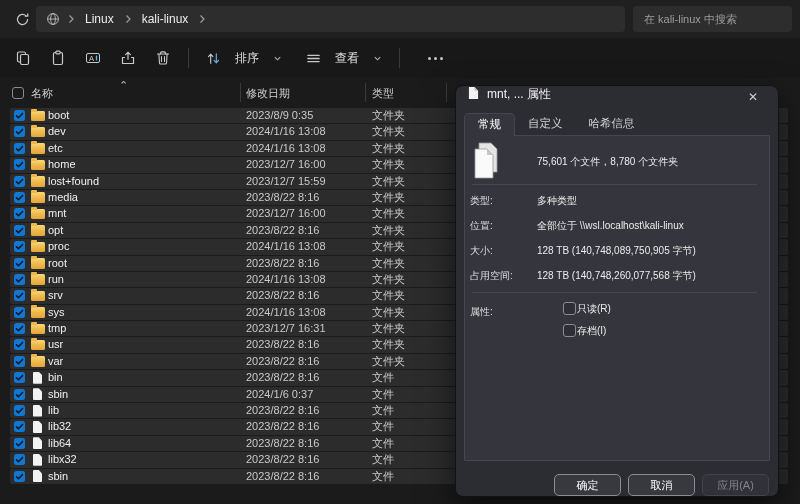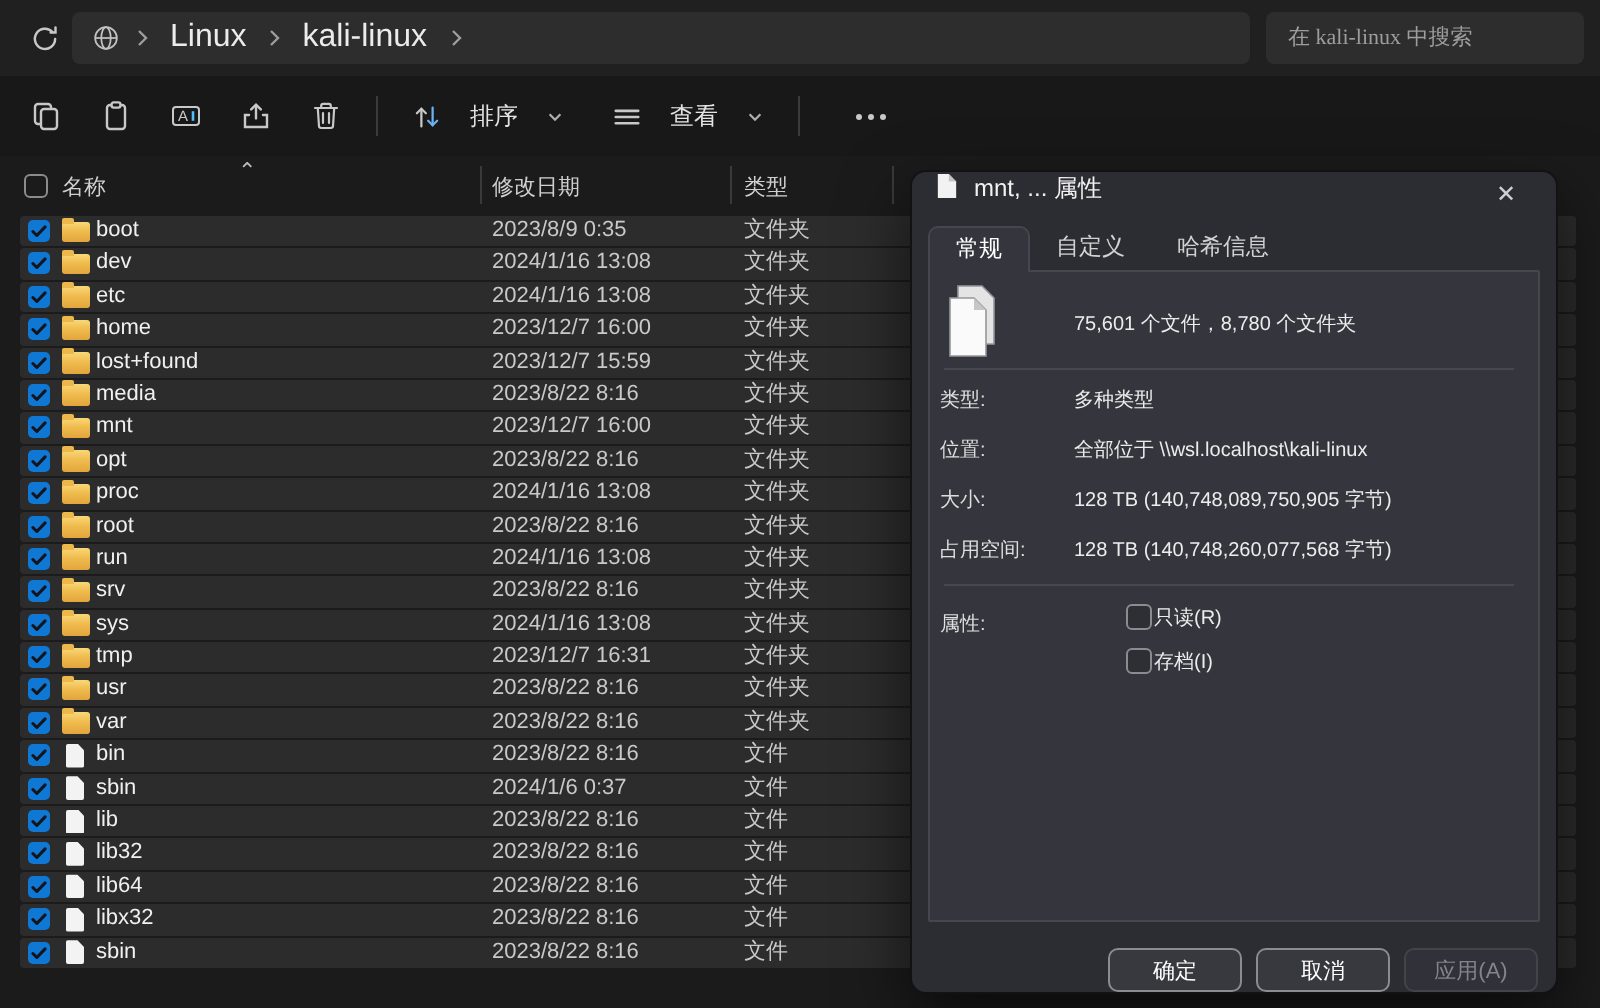--- a/index.html
+++ b/index.html
@@ -2,24 +2,24 @@
 <html><head>
 <meta charset="utf-8">
 <style>
   *{margin:0;padding:0;box-sizing:border-box}
   html,body{width:800px;height:504px;overflow:hidden}
   body{position:relative;background:#1b1b1b;font-family:"Liberation Sans","DejaVu Sans",sans-serif;color:#e8e8e8;font-size:11px}
 
   
   .titlebar{position:absolute;top:0;left:0;right:0;height:38px;background:#202020}
   .refresh-btn{position:absolute;left:12px;top:11px;width:20px;height:17px;display:flex;align-items:center;justify-content:center}
-  .addressbar{position:absolute;left:36px;top:6px;width:589px;height:26px;background:#2d2d2d;border-radius:4px;display:flex;align-items:center;gap:7px;padding:0 10px;font-size:16px;color:#ececec}
+  .addressbar{position:absolute;left:36px;top:6px;width:589px;height:26px;background:#2d2d2d;border-radius:4px;display:flex;align-items:center;gap:7px;padding:0 10px;font-size:12px;color:#ececec}
   .crumb{padding:1px 3px}
   .crumb-sep svg{display:block}
-  .searchbox{position:absolute;left:633px;top:6px;width:159px;height:26px;background:#2d2d2d;border:none;border-radius:4px;color:#d6d6d6;font-size:11px;padding:0 11px;font-family:Liberation Serif, serif;outline:none}
+  .searchbox{position:absolute;left:633px;top:6px;width:159px;height:26px;background:#2d2d2d;border:none;border-radius:4px;color:#d6d6d6;font-size:11px;padding:0 11px;font-family:Liberation Sans, sans-serif;outline:none}
   .searchbox::placeholder{color:#9d9d9d;opacity:1}
 
   
   .toolbar{position:absolute;top:38px;left:0;right:0;height:40px;background:#181818;display:flex;align-items:center;padding-left:5px}
   .tbtn{width:35px;height:30px;display:flex;align-items:center;justify-content:center;border-radius:4px}
   .tsep{width:1px;height:20px;background:#3a3a3a;margin:0 8px}
   .tbtn-label{display:flex;align-items:center;gap:14px;height:30px;padding:0 9px;border-radius:4px;font-size:12px;color:#e4e4e4}
   .dots{display:flex;gap:3px;margin-left:10px;padding:0 10px}
   .dots i{width:3px;height:3px;border-radius:50%;background:#c8c8c8}
 

